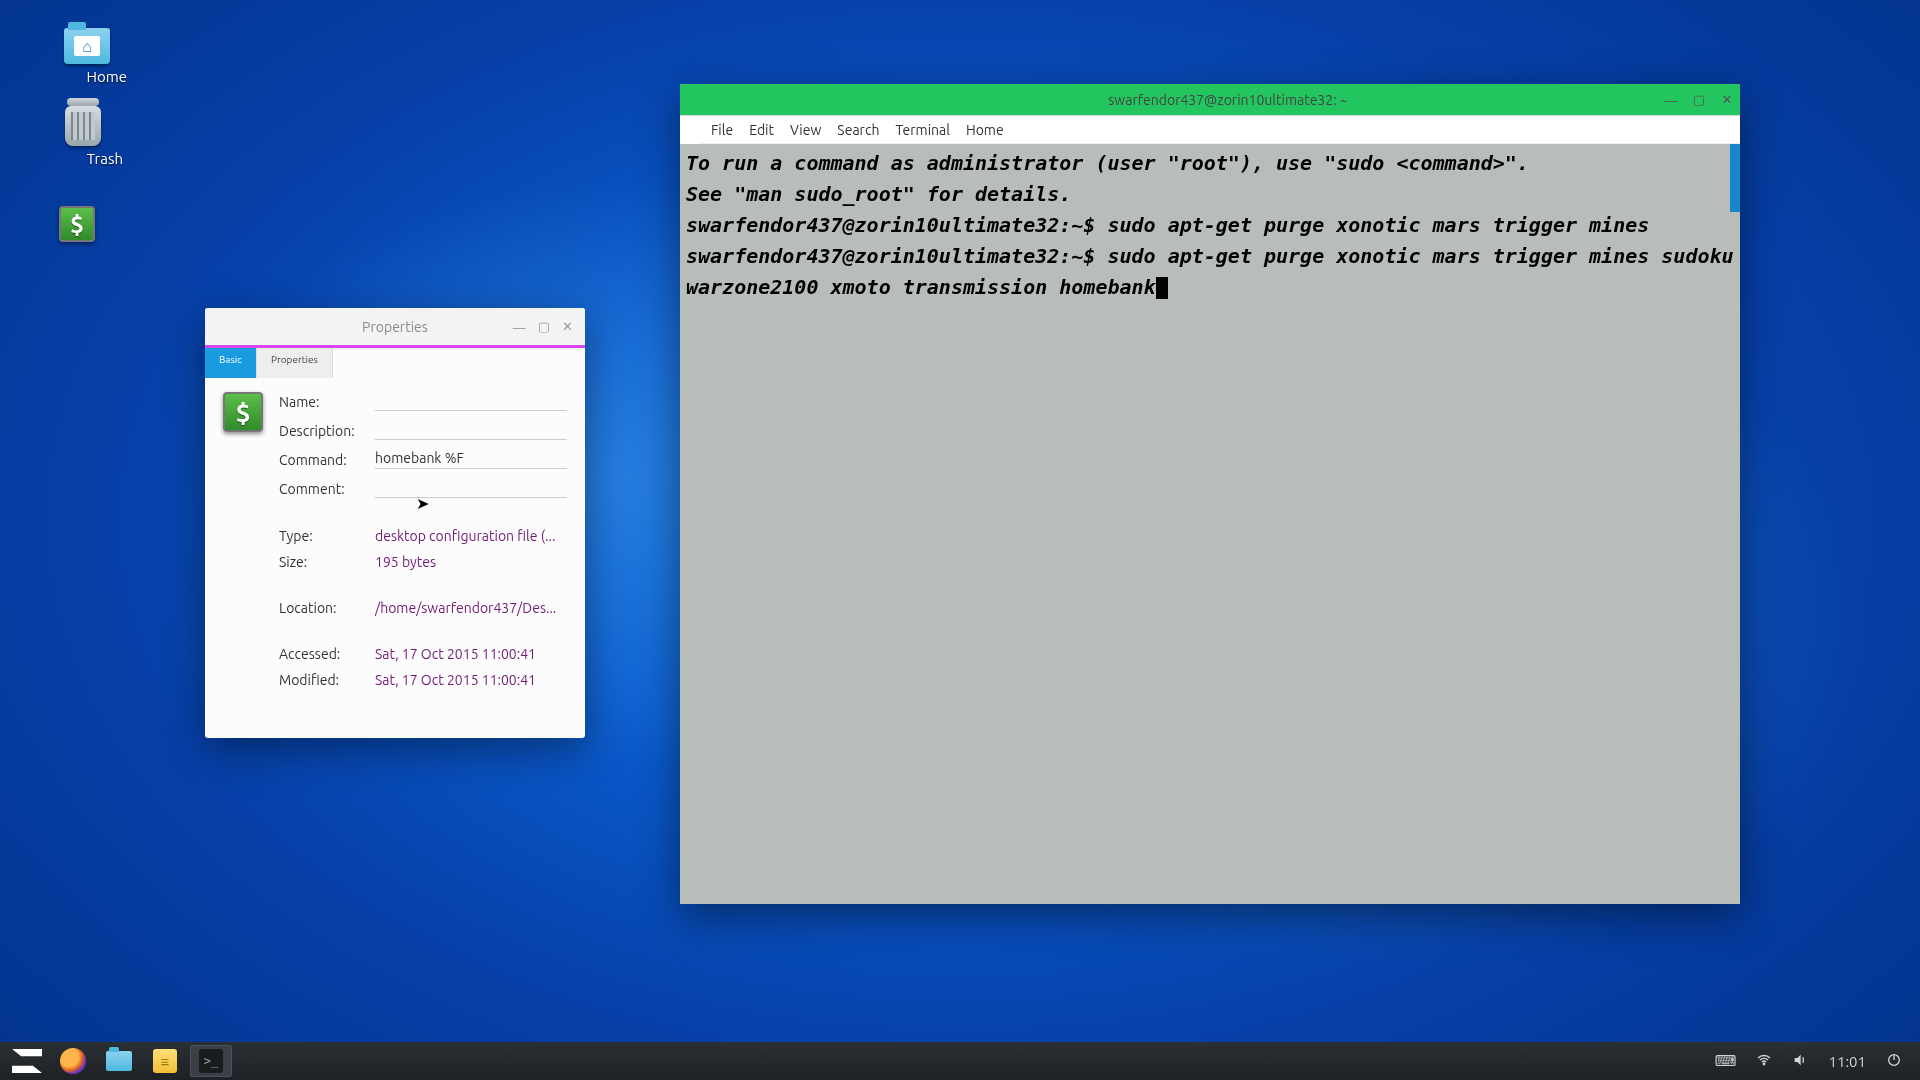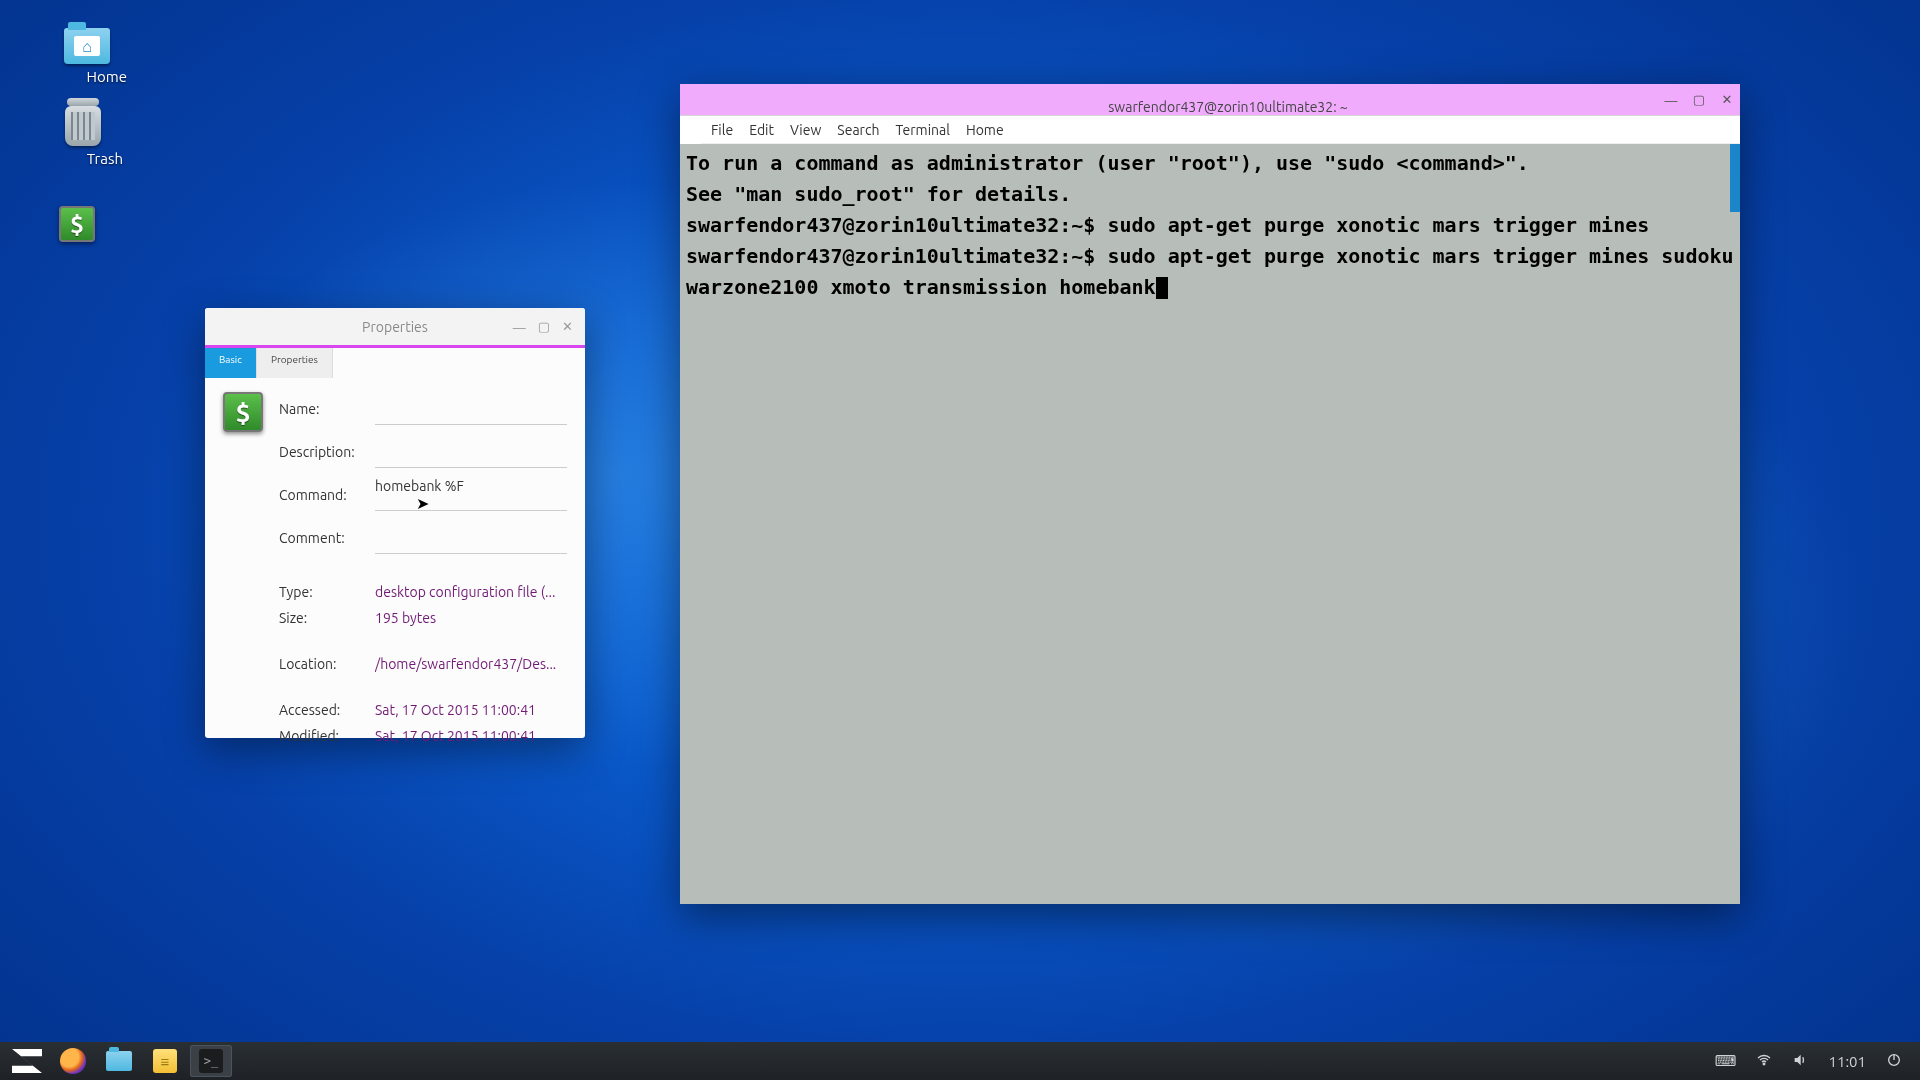--- a/index.html
+++ b/index.html
@@ -42,35 +42,35 @@
   display:flex; align-items:center; justify-content:center; color:#8a8a8a; font-size:14px; border-radius:3px 3px 0 0; position:relative;}
 .props-title .win-ctrls { position:absolute; right:4px; top:0; bottom:0; display:flex; align-items:center; gap:12px; padding:0 8px; color:#999; font-size:13px;}
 .props-title .win-ctrls span{cursor:pointer;}
 .tabs { display:flex; height:30px; font-size:10px;}
 .tabs .tab { padding:6px 14px; color:#444; background:#eee; border-right:1px solid #ddd; cursor:pointer;}
 .tabs .tab.selected { background:#1a9be0; color:#fff;}
 .props-body { padding:14px 18px 0 18px; display:flex; gap:16px;}
 .props-icon .dollar-tile{width:40px;height:40px;font-size:26px;border-width:2px;}
 .props-grid { flex:1; display:grid; grid-template-columns:92px 1fr; row-gap:10px; column-gap:4px; font-size:14px; color:#333; align-items:center;}
 .props-grid .lab { color:#333;}
-.props-grid input { width:100%; border:none; border-bottom:1px solid #ccc; background:transparent; font-size:14px; color:#333; padding:0 0 16px 0; outline:none;}
+.props-grid input { width:100%; border:none; border-bottom:1px solid #ccc; background:transparent; font-size:14px; color:#333; padding:0 0 2px 0; outline:none;}
 .props-grid .ro { color:#701a75; white-space:nowrap; overflow:hidden; text-overflow:ellipsis;}
 .gap-row { grid-column:1/-1; height:10px;}
 
 
 .term-win { position:absolute; left:680px; top:84px; width:1060px; height:820px;
   background:#fff; box-shadow:0 12px 40px rgba(0,0,0,0.45); display:flex; flex-direction:column;}
-.term-title { height:32px; background:#f0abfc; border-bottom:1px solid #d6d6d6;
-  display:flex; align-items:flex-end; justify-content:center; font-size:14px; color:#444; position:relative;padding-left:36px;}
+.term-title { height:32px; background:#22c55e; border-bottom:1px solid #d6d6d6;
+  display:flex; align-items:center; justify-content:center; font-size:14px; color:#444; position:relative;padding-left:36px;}
 .term-title .win-ctrls { position:absolute; right:6px; top:0; bottom:0; display:flex; align-items:center; gap:14px; color:#555; font-size:13px;}
 .term-title .win-ctrls span{cursor:pointer; display:inline-flex; width:14px; justify-content:center;}
 .term-menu { height:28px; display:flex; align-items:center; gap:16px; padding:0 10px; font-size:14px; color:#333; background:#fff; border-bottom:1px solid #eee;margin-left:21px;}
 .term-menu span{cursor:pointer;}
 .term-body { flex:1; background:#b7bdb9; position:relative; font-family:"DejaVu Sans Mono","Consolas",monospace; font-size:20px; font-weight:bold; color:#000; padding:4px 6px; line-height:1.55;}
-.term-body pre { white-space:pre-wrap; word-break:break-all; font-family:inherit;}
+.term-body pre { white-space:pre-wrap; word-break:break-all; font-family:inherit;font-style:italic;}
 .term-body .cursor { display:inline-block; width:12px; height:22px; background:#000; vertical-align:text-bottom; margin-left:0;}
 .term-scroll { position:absolute; right:0; top:0; width:10px; height:68px; background:#1a85c9;}
 
 
 .cursor-pointer { position:absolute; left:416px; top:494px; color:#000; font-size:16px;}
 
 
 .taskbar { position:absolute; left:0; right:0; bottom:0; height:38px;
   background:linear-gradient(#2a2f33,#1e2226); display:flex; align-items:center; padding:0 6px;}
 .taskbar .btn { width:42px; height:32px; display:flex; align-items:center; justify-content:center; border-radius:3px; margin-right:4px; cursor:pointer;}

